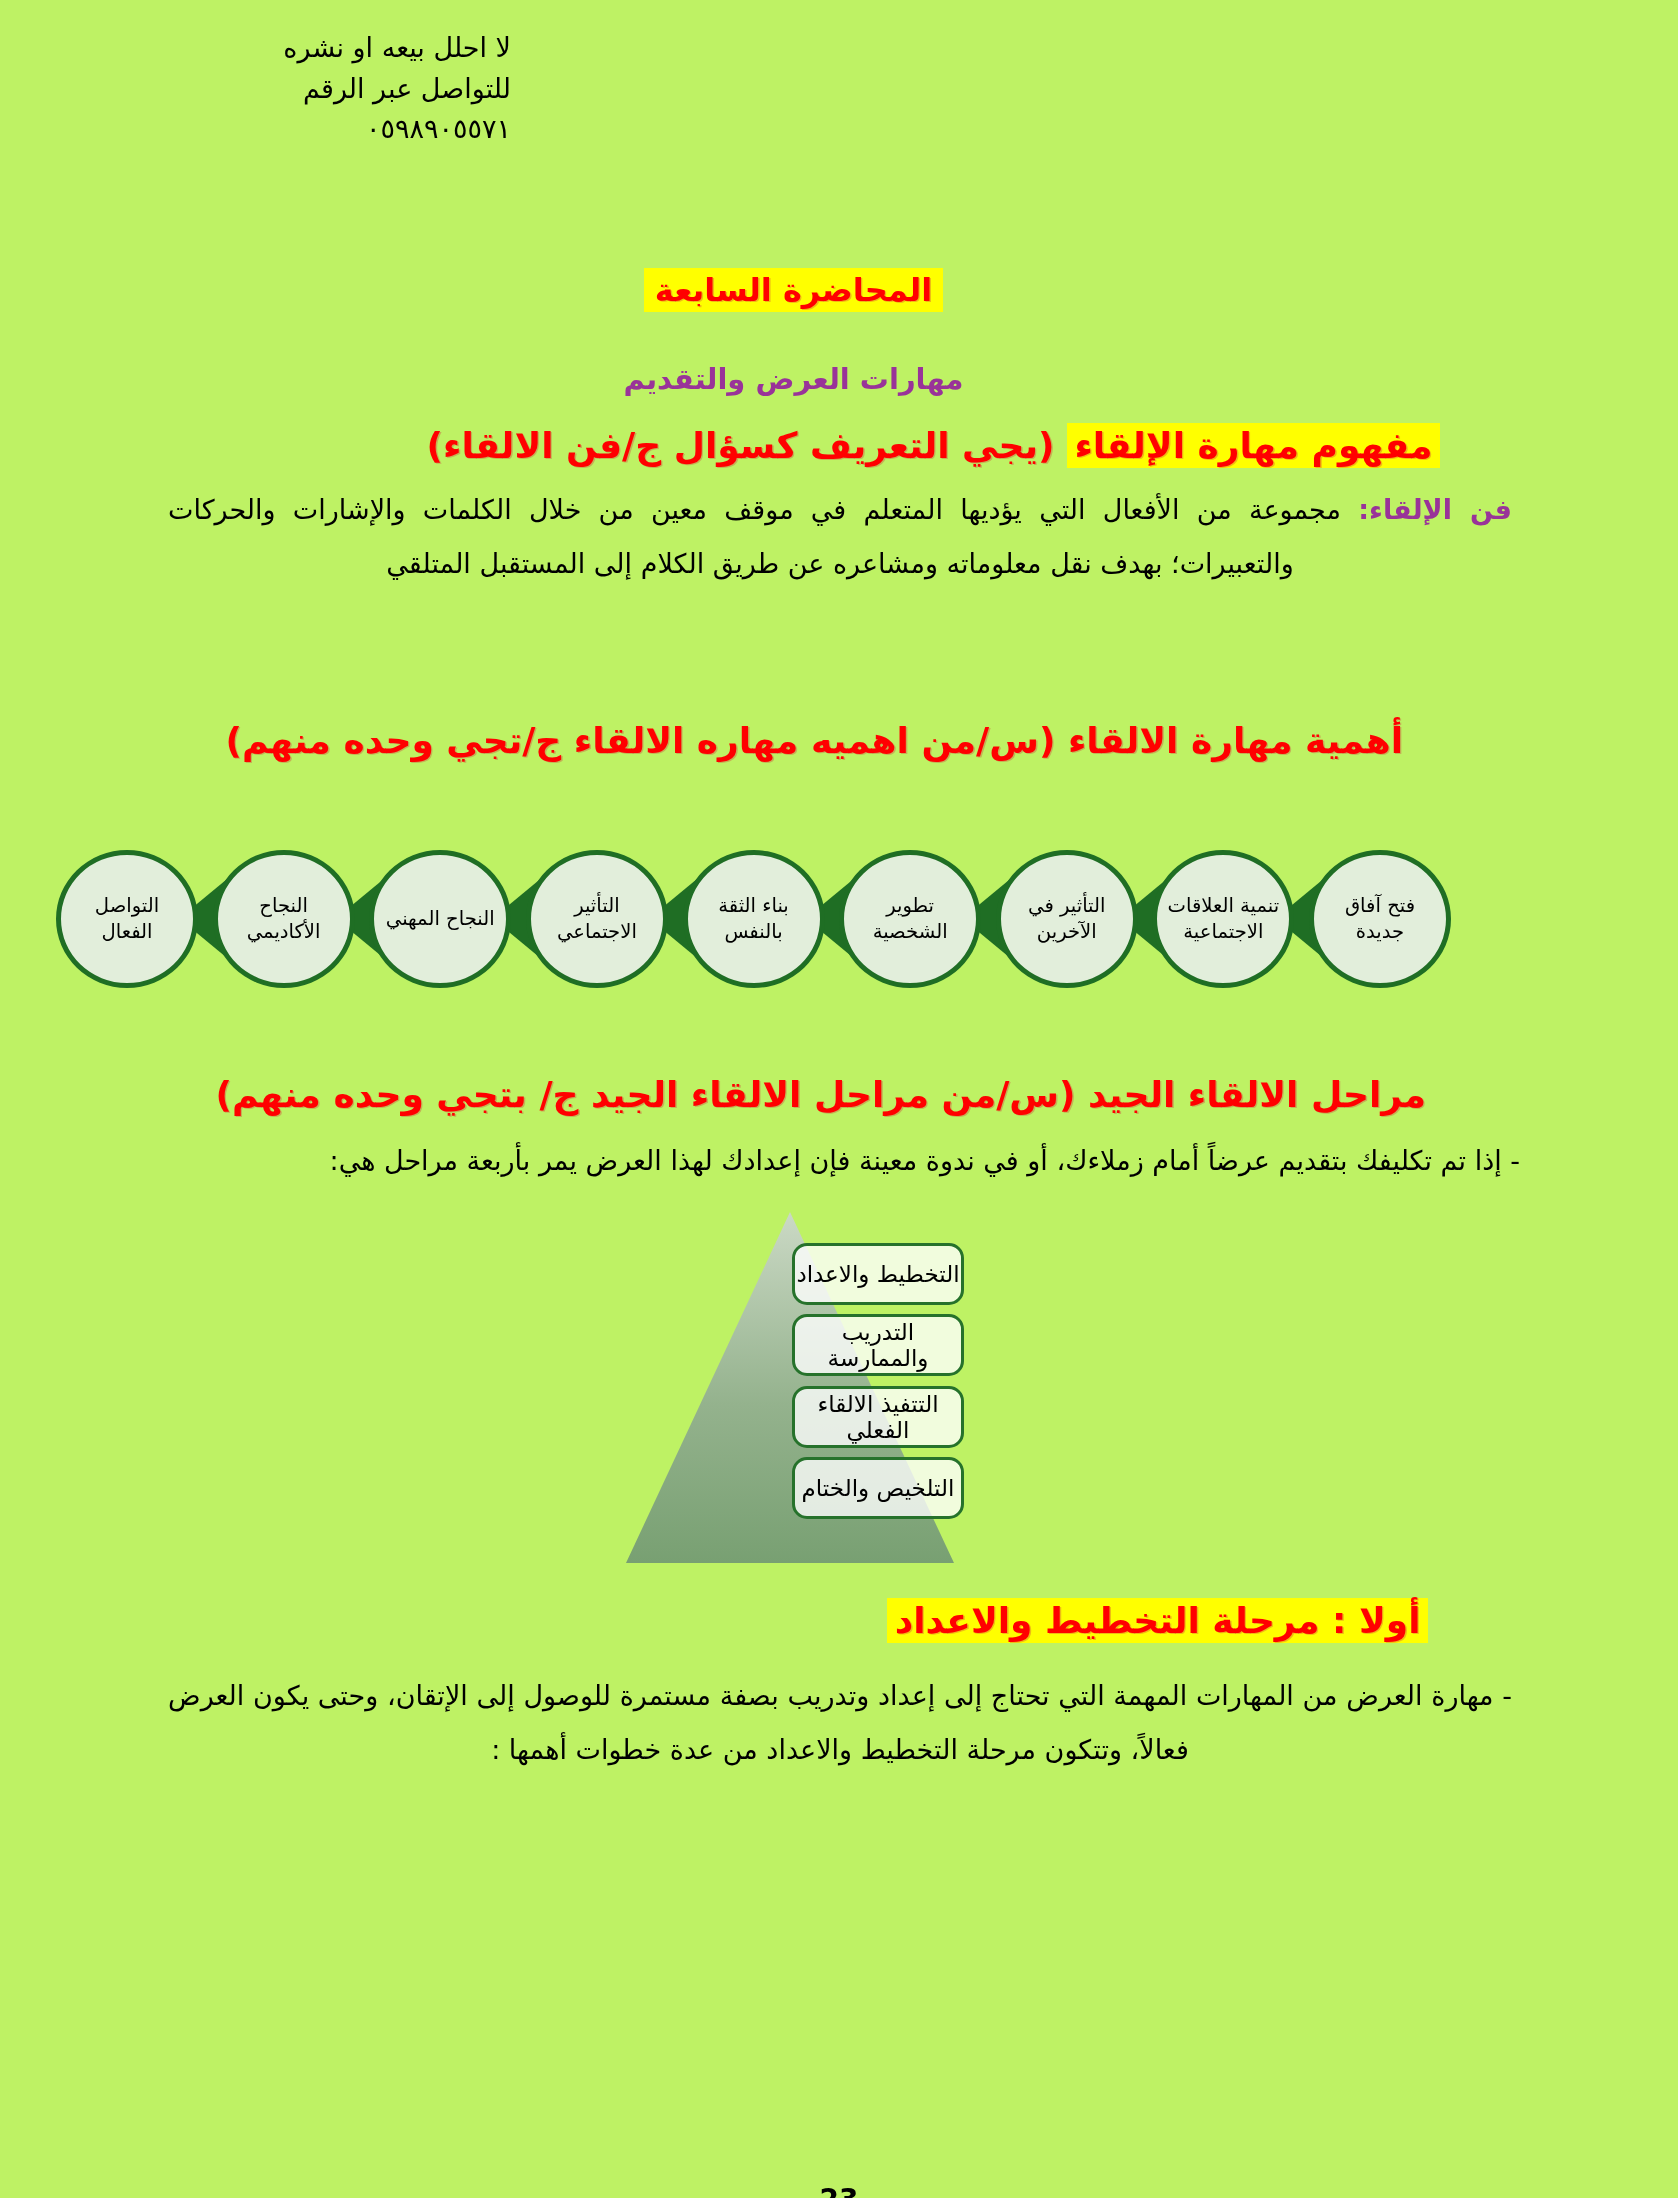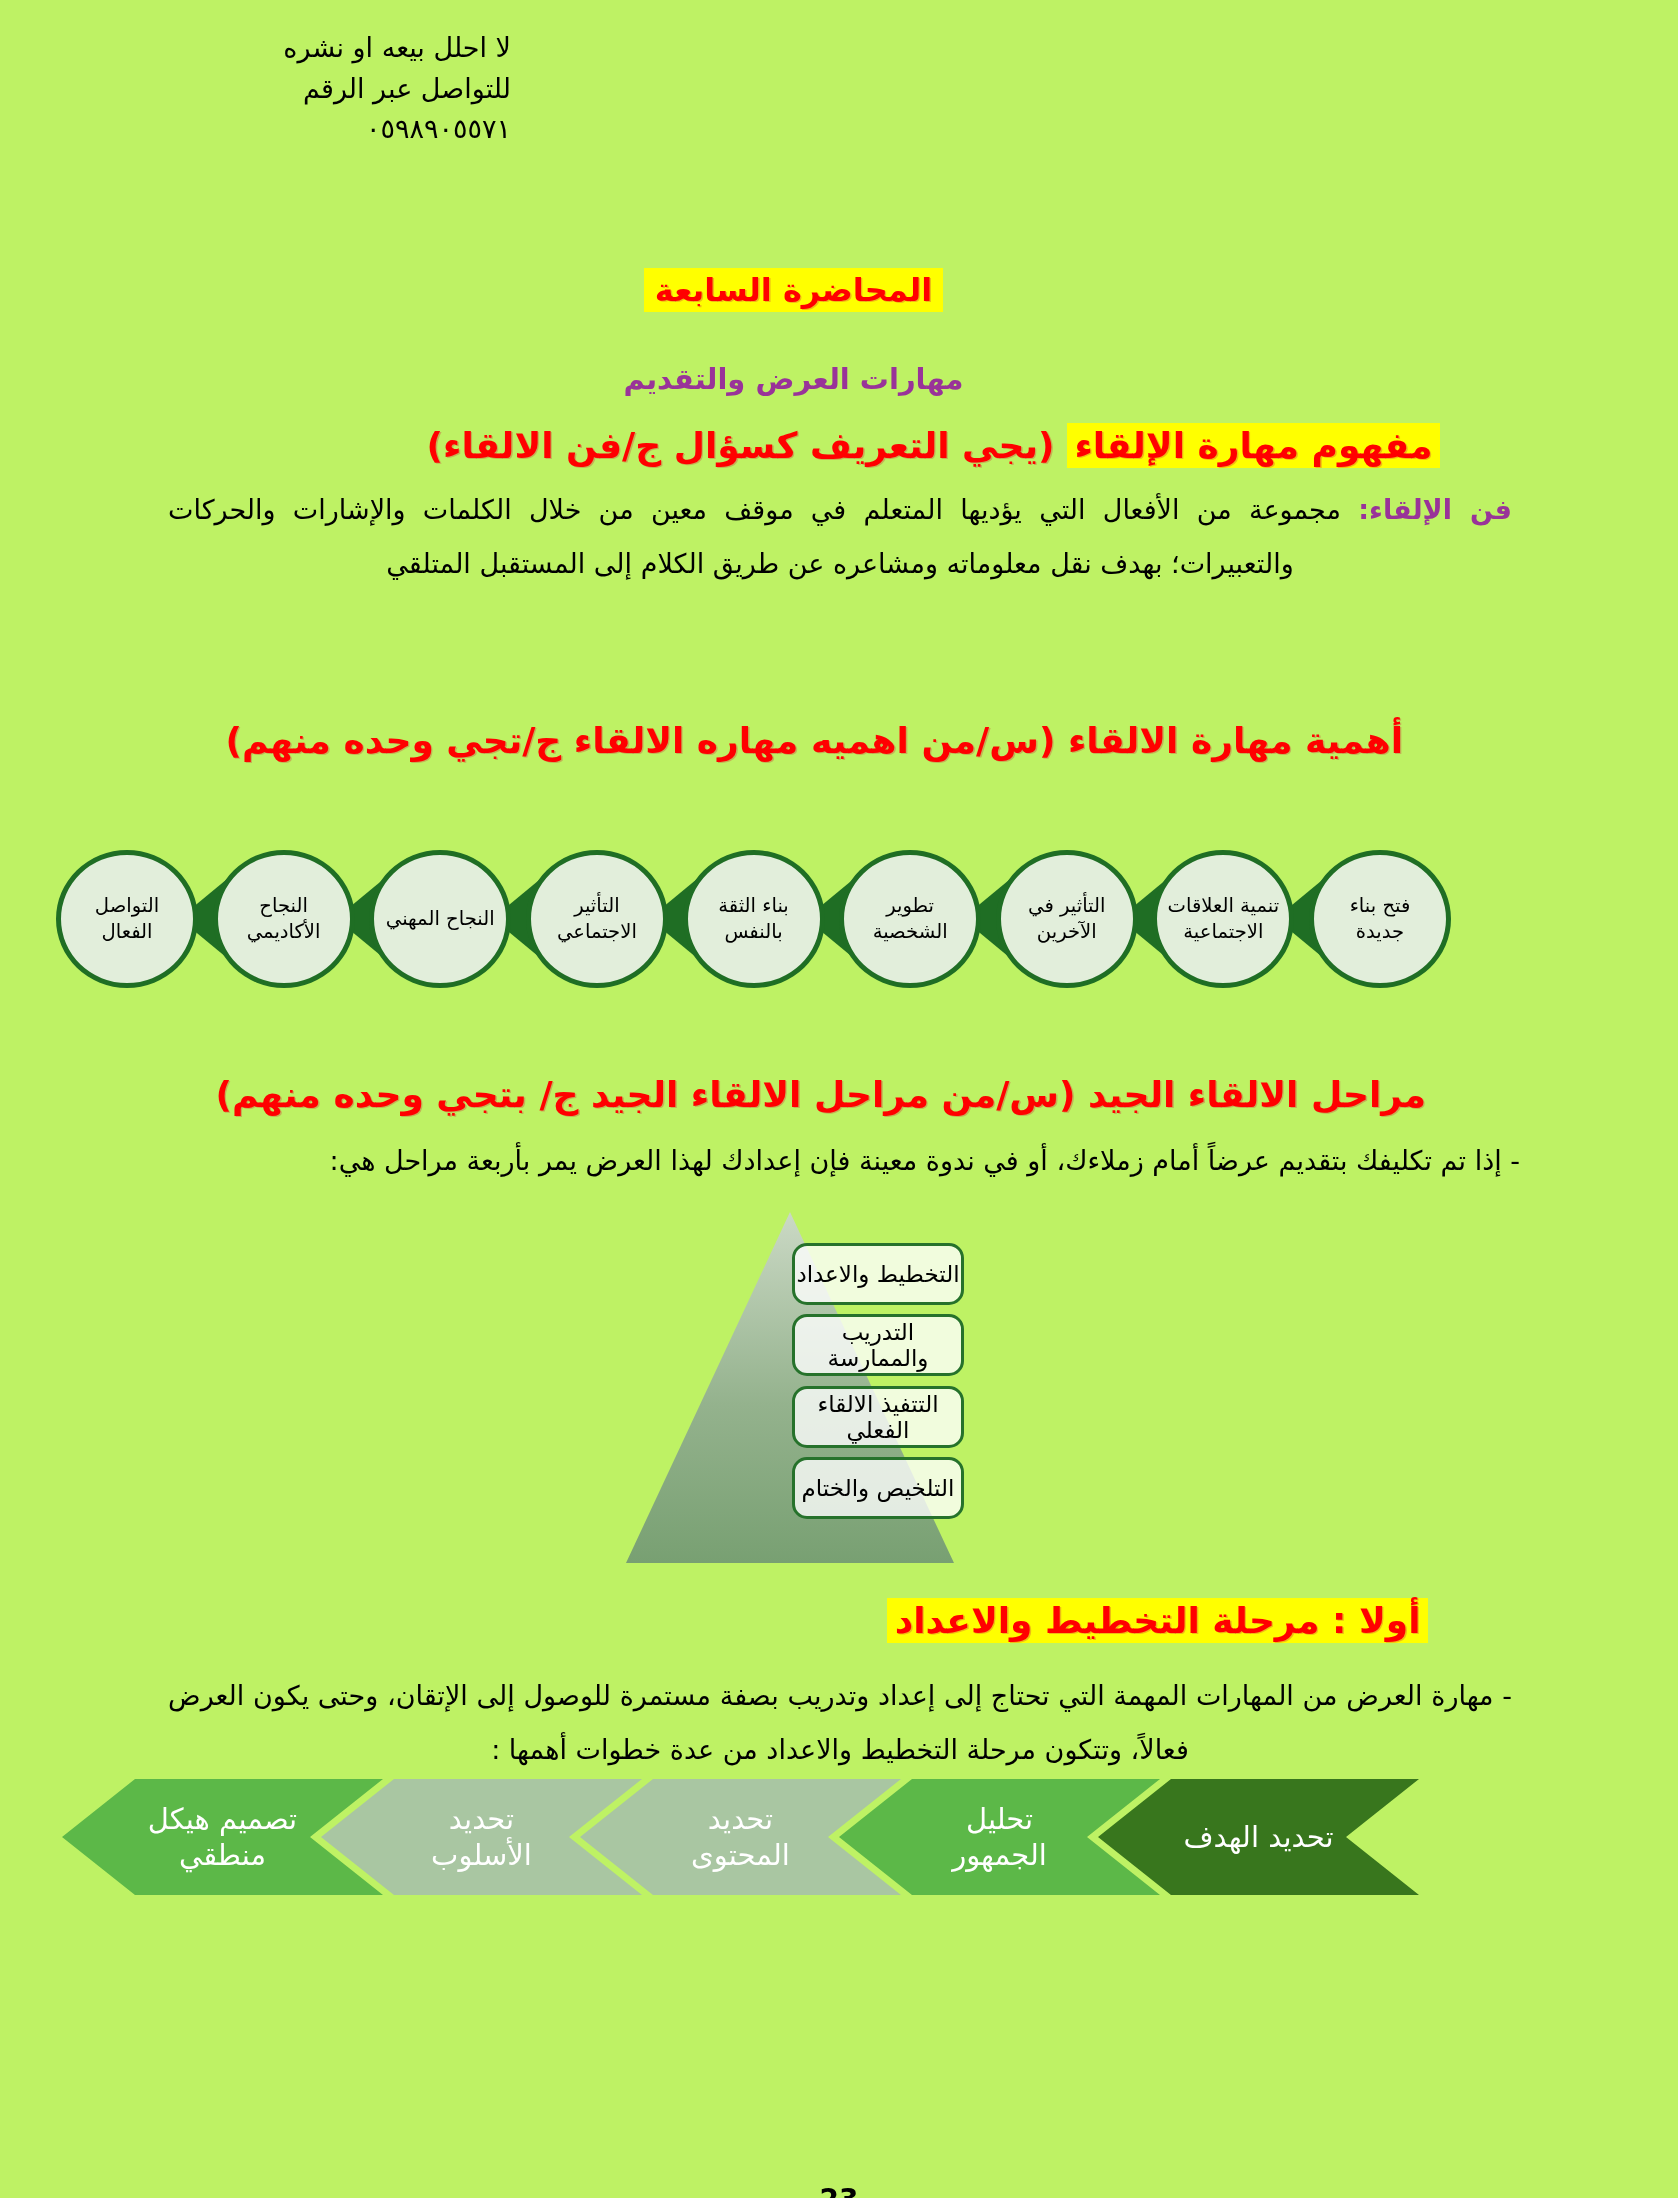--- a/index.html
+++ b/index.html
@@ -117,21 +117,21 @@
   </div>
 
   <div class="para" style="top:483px;">
     <span class="lead-purple">فن الإلقاء:</span><span> مجموعة من الأفعال التي يؤديها المتعلم في موقف معين من خلال الكلمات والإشارات والحركات والتعبيرات؛ بهدف نقل معلوماته ومشاعره عن طريق الكلام إلى المستقبل المتلقي</span>
   </div>
 
 
   <div class="red-heading" style="top:720px;right:275px;">أهمية مهارة الالقاء (س/من اهميه مهاره الالقاء ج/تجي وحده منهم)</div>
 
   <div class="circles-row">
-    <div class="circle">فتح بناء جديدة</div>
+    <div class="circle">فتح آفاق جديدة</div>
     <div class="wedge"></div>
     <div class="circle">تنمية العلاقات الاجتماعية</div>
     <div class="wedge"></div>
     <div class="circle">التأثير في الآخرين</div>
     <div class="wedge"></div>
     <div class="circle">تطوير الشخصية</div>
     <div class="wedge"></div>
     <div class="circle">بناء الثقة بالنفس</div>
     <div class="wedge"></div>
     <div class="circle">التأثير الاجتماعي</div>
@@ -152,24 +152,17 @@
   <div class="pyr-box" style="top:1314px;">التدريب والممارسة</div>
   <div class="pyr-box" style="top:1386px;">التتفيذ الالقاء الفعلي</div>
   <div class="pyr-box" style="top:1457px;">التلخيص والختام</div>
 
   <div class="red-heading" style="top:1600px;right:250px;">
     <span class="hl-yellow">أولا : مرحلة التخطيط والاعداد</span>
   </div>
 
   <div class="para" style="top:1669px;">- مهارة العرض من المهارات المهمة التي تحتاج إلى إعداد وتدريب بصفة مستمرة للوصول إلى الإتقان، وحتى يكون العرض فعالاً، وتتكون مرحلة التخطيط والاعداد من عدة خطوات أهمها :</div>
 
-  <div class="steps-row">
-    <div class="chev one-line" style="background: rgb(56, 118, 29);">تحديد الهدف</div>
-    <div class="chev" style="background: rgb(92, 184, 72);">تحليل الجمهور</div>
-    <div class="chev" style="background: rgb(169, 198, 162);">تحديد المحتوى</div>
-    <div class="chev" style="background: rgb(169, 198, 162);">تحديد الأسلوب</div>
-    <div class="chev" style="background: rgb(92, 184, 72);">تصميم هيكل منطقي</div>
-  </div>
 
   <div class="page-num">23</div>
 
 </div>
 
 
 </body></html>

